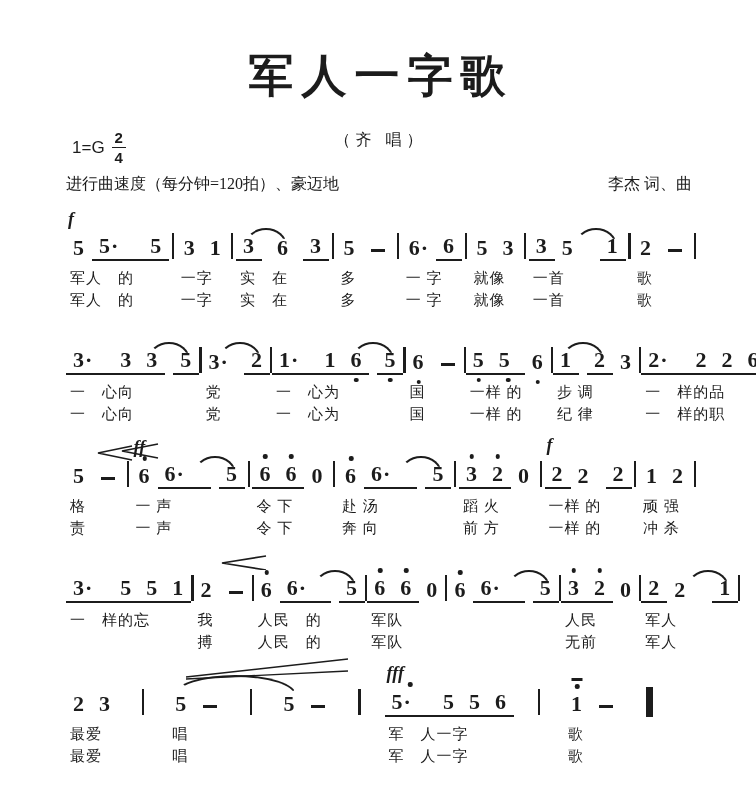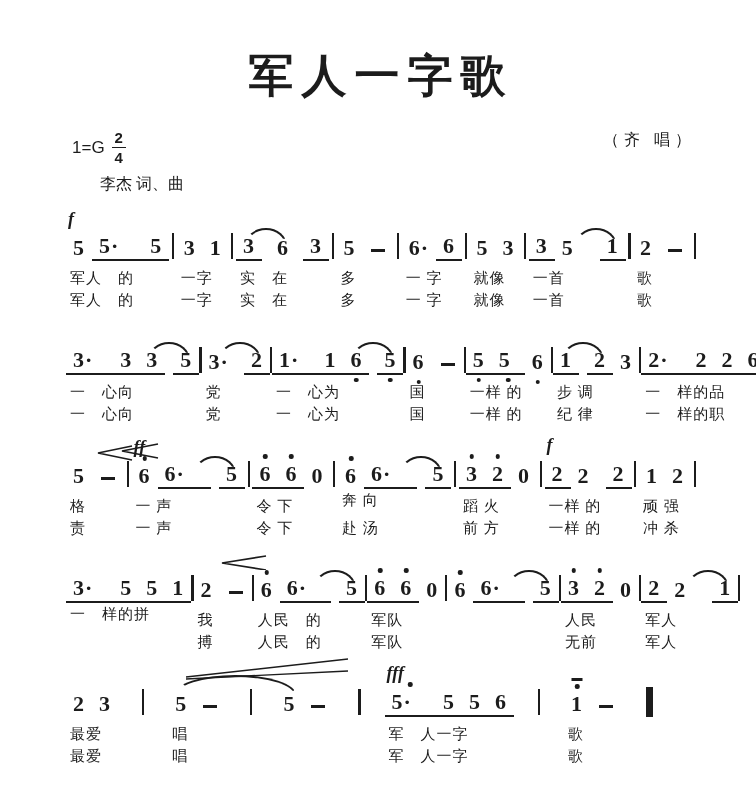--- a/index.html
+++ b/index.html
@@ -14,21 +14,21 @@
   }
   .subrow{position:relative;margin-top:20px;height:48px;}
   .keysig{
     position:absolute;left:6px;top:4px;display:flex;align-items:center;gap:7px;
     font-family:"Liberation Sans","DejaVu Sans",sans-serif;font-size:17px;
   }
   .frac{display:inline-flex;flex-direction:column;align-items:center;line-height:1;
     font-weight:bold;font-size:15px;}
   .frac .ftop{border-bottom:1.5px solid #1c1c1c;padding:0 3px 2px;}
   .frac .fbot{padding-top:2px;}
-  .subtitle{text-align:right;font-size:16px;letter-spacing:5px;padding-top:4px;}
+  .subtitle{text-align:center;font-size:16px;letter-spacing:5px;padding-top:4px;}
   .inforow{display:flex;justify-content:space-between;font-size:16px;margin-top:0px;}
   .credit{padding-right:4px;margin-left:34px;}
   #systems{margin-top:10px;}
   .system{padding-top:26px;margin-bottom:8px;}
   .line{display:flex;justify-content:space-between;align-items:flex-start;}
   .line.compact{justify-content:flex-start;}
   .line.compact .measure{margin-right:24px;}
   .line.compact .bar{margin-right:24px;}
   .measure{position:relative;}
   .notes{display:flex;align-items:flex-end;height:30px;white-space:nowrap;}
@@ -80,20 +80,21 @@
       <span>1=G</span>
       <span class="frac">
         <span class="ftop">2</span>
         <span class="fbot">4</span>
       </span>
     </div>
     <div class="subtitle">（齐 唱）</div>
   </div>
 
   <div class="inforow">
+    <span class="tempo">进行曲速度（每分钟=120拍）、豪迈地</span>
     <span class="credit">李杰 词、曲</span>
   </div>
 
   <div id="systems">
       <div class="system">
         <div class="line">
           <div class="measure">
             <div class="notes">
               <span class="note">5<span class="dyn">f</span></span>
               <span class="note u" style="padding-right: 24px;">5·</span>
@@ -294,22 +295,22 @@
             <div class="lyr">令 下</div>
           </div>
           <span class="bar"></span>
           <div class="measure">
             <div class="notes">
               <span class="note">6<span class="od hi"></span></span>
               <span class="note u" style="padding-right: 26px;">6·</span>
               <span class="slur"></span>
               <span class="note u">5</span>
             </div>
+            <div class="lyr l1">赴 汤</div>
             <div class="lyr">奔 向</div>
-            <div class="lyr l1">赴 汤</div>
           </div>
           <span class="bar"></span>
           <div class="measure">
             <div class="notes">
               <span class="note u">3<span class="od hi"></span></span>
               <span class="note u">2<span class="od hi"></span></span>
               <span class="note">0</span>
             </div>
             <div class="lyr l1">蹈 火</div>
             <div class="lyr">前 方</div>
@@ -338,21 +339,21 @@
       </div>
       <div class="system">
         <div class="line">
           <div class="measure">
             <div class="notes">
               <span class="note u" style="padding-right: 20px;">3·</span>
               <span class="note u">5</span>
               <span class="note u">5</span>
               <span class="note u">1</span>
             </div>
-            <div class="lyr">一　样的拼</div>
+            <div class="lyr l1">一　样的忘</div>
           </div>
           <span class="bar"></span>
           <div class="measure">
             <span class="decor cresc1"><svg width="48" height="16" viewBox="0 0 48 16">
                 <polyline points="46,2 2,9 46,16" fill="none" stroke="#1c1c1c" stroke-width="1.6"></polyline>
               </svg></span>
             <div class="notes">
               <span class="note">2</span>
               <span class="note dash">
                 <span class="dash-bar"></span>

